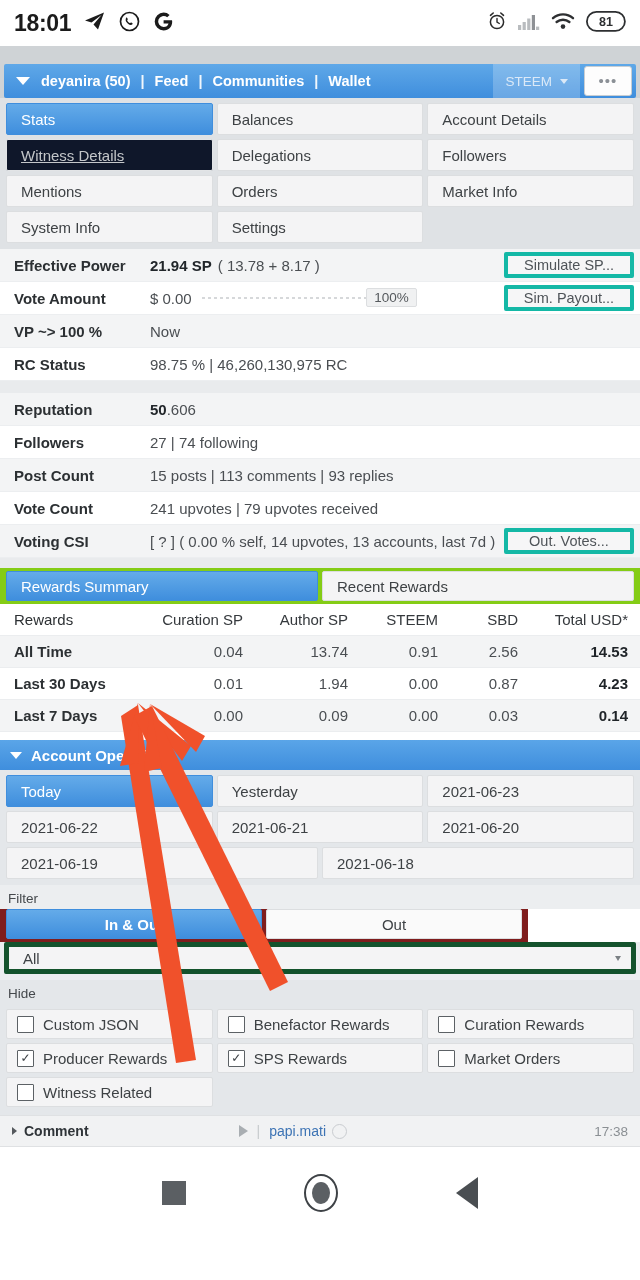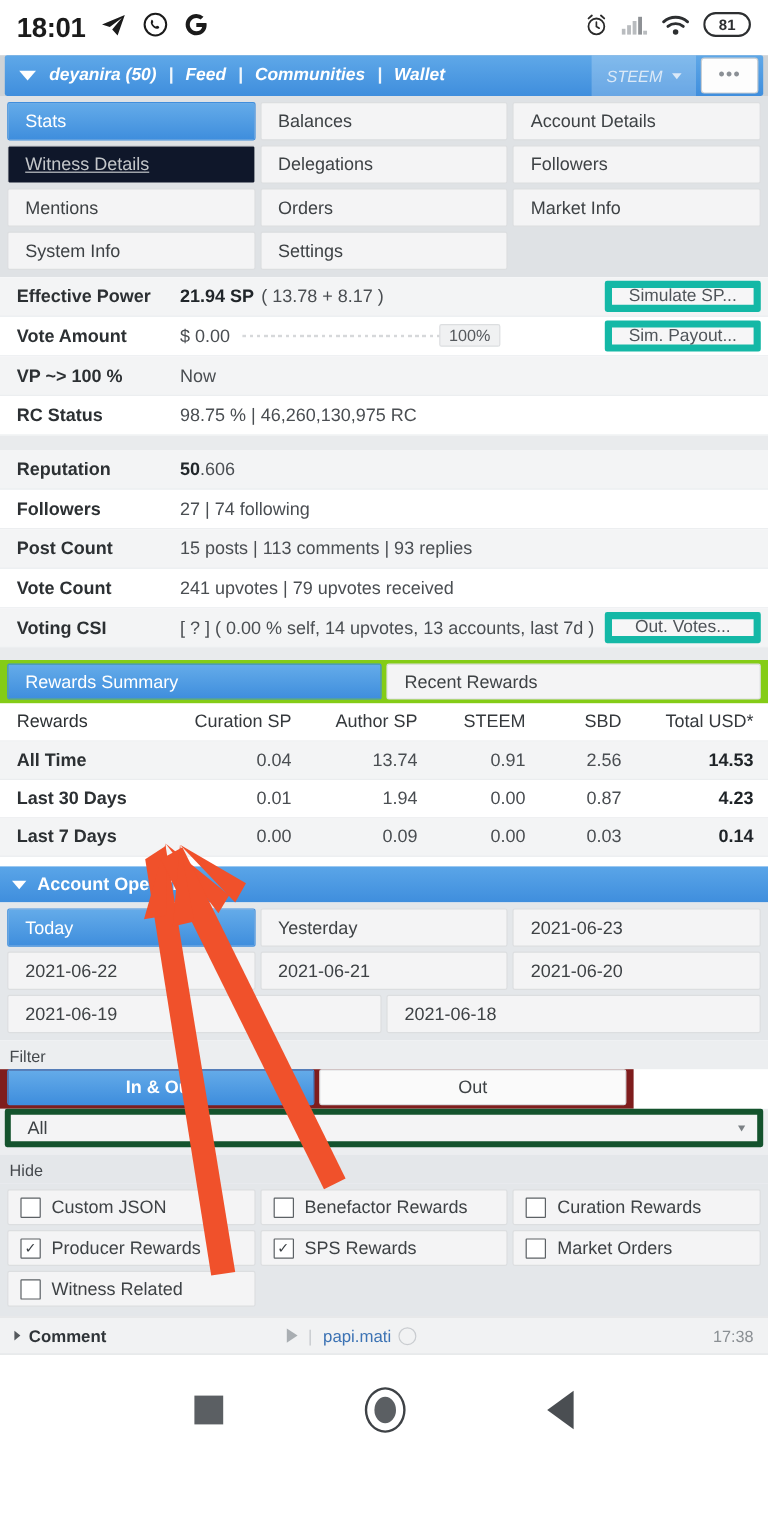--- a/index.html
+++ b/index.html
@@ -15,21 +15,21 @@
   .statusbar{
     height:46px;width:640px;background:#fff;
     display:flex;align-items:center;justify-content:space-between;
     padding:0 14px;box-sizing:border-box;
   }
   .sb-left{display:flex;align-items:center;gap:13px;}
   .sb-time{font-size:23px;font-weight:bold;color:#1b1b1b;letter-spacing:-0.3px;}
   .sb-right{display:flex;align-items:center;gap:11px;}
   .ic{display:block;}
   
-  .apphead-wrap{background:#cfd3d6;padding:0 4px 0 4px;box-sizing:border-box;width:640px;font-style:italic;}
+  .apphead-wrap{background:#cfd3d6;padding:18px 4px 0 4px;box-sizing:border-box;width:640px;}
   .apphead{
     height:34px;background:linear-gradient(180deg,#5fa8e8 0%,#3f8edd 100%);
     display:flex;align-items:center;border-radius:2px;overflow:hidden;
   }
   .caret-down{
     width:0;height:0;border-left:7px solid transparent;border-right:7px solid transparent;
     border-top:8px solid #ffffff;margin:0 9px 0 12px;flex:none;
   }
   .apphead-links{
     color:#fff;font-size:14.5px;font-weight:bold;white-space:nowrap;
@@ -68,21 +68,21 @@
     display:flex;align-items:stretch;min-height:32px;border-bottom:1px solid #eceef0;
     position:relative;
   }
   .statrow.shade{background:#f3f4f5;}
   .st-label{width:150px;flex:none;display:flex;align-items:center;padding-left:14px;
     font-size:15px;font-weight:bold;color:#2c3033;box-sizing:border-box;}
   .st-val{flex:1;display:flex;align-items:center;font-size:15px;color:#4a4e52;gap:0;}
   .st-val b{color:#21262a;font-weight:bold;}
   .st-btn{
     position:absolute;right:6px;top:3px;height:26px;min-width:130px;
-    background:#f6f6f7;border:6px solid #14b8a6;border-radius:2px;
+    background:#f6f6f7;border:4px solid #14b8a6;border-radius:2px;
     display:flex;align-items:center;justify-content:center;
     font-size:14.5px;color:#4f5459;padding:0 10px;box-sizing:border-box;
   }
   .gapbar{height:12px;background:#e9ebed;width:640px;}
   .slider{
     display:inline-flex;align-items:center;margin-left:10px;position:relative;
     width:215px;height:20px;
   }
   .slider .track{
     position:absolute;left:0;right:0;top:9px;height:2px;

